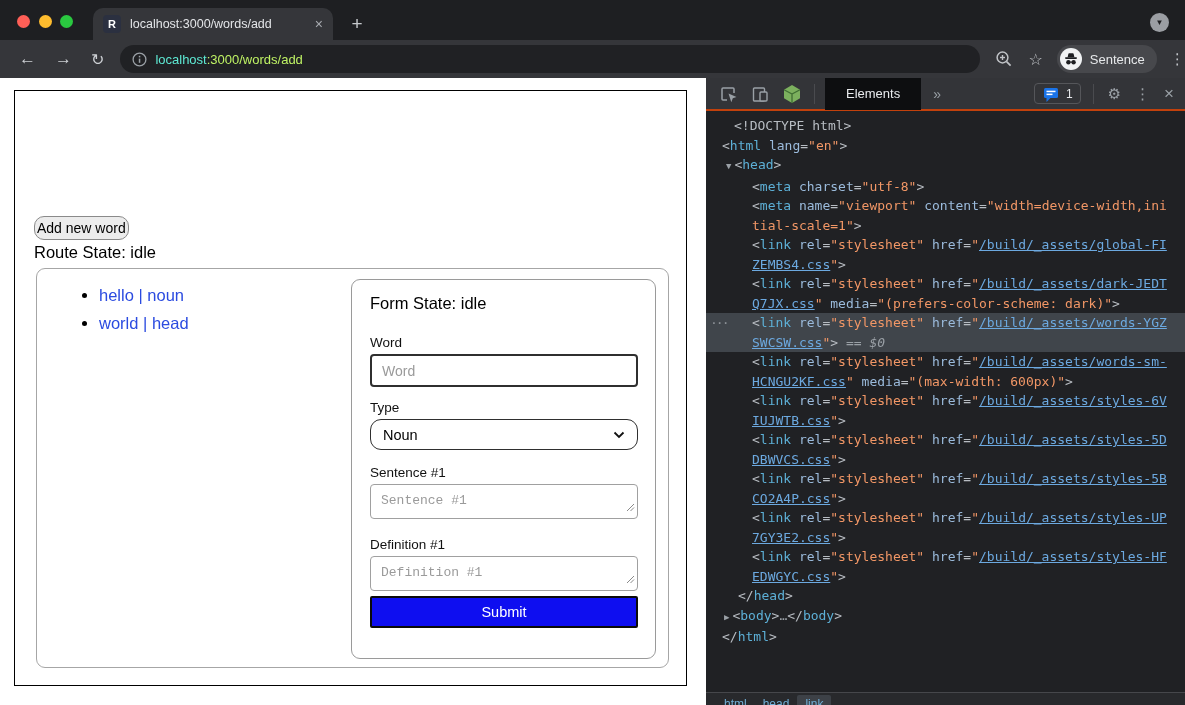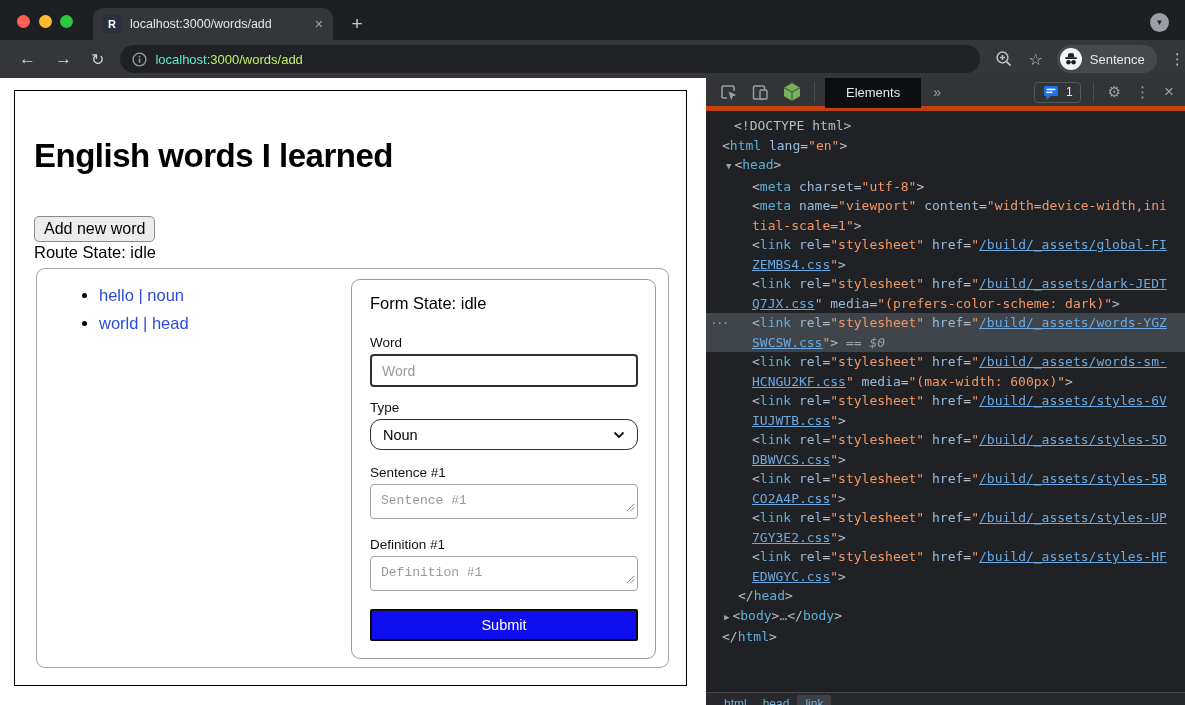--- a/index.html
+++ b/index.html
@@ -37,48 +37,48 @@
   .incog-av { width:22px; height:22px; border-radius:50%; background:#f1f3f4; display:flex;
               align-items:center; justify-content:center; }
   .incog-label { color:#e6e8ea; font-size:13px; margin-left:8px; }
   .kebab { margin-left:13px; color:#c0c3c7; font-size:15px; letter-spacing:0; }
 
   
   .page { position:absolute; left:0; top:78px; width:706px; height:627px; background:#ffffff; color:#000; }
   .pagebox { position:absolute; left:14px; top:12px; width:673px; height:596px; border:1px solid #000; background:#fff; }
   .h1 { position:absolute; left:19px; top:46px; font-size:33px; font-weight:bold; letter-spacing:-0.5px; }
   .addbtn { position:absolute; left:19px; top:125px; background:#ececec; border:1px solid #8a8a8a;
-            border-radius:5px; font-size:16px; padding:3px 9px; color:#000; font-family:"Liberation Sans",sans-serif; }
+            border-radius:10px; font-size:14px; padding:3px 2px; color:#000; font-family:"Liberation Sans",sans-serif; }
   .route { position:absolute; left:19px; top:152px; font-size:16.5px; }
   .holder { position:absolute; left:21px; top:177px; width:633px; height:400px;
             border:1px solid #a6a6a6; border-radius:9px; }
   .wordlist { position:absolute; left:22px; top:17px; padding-left:40px; font-size:16.5px; }
   .wordlist li { margin-bottom:9px; }
   .wordlist a { color:#2b4be0; text-decoration:none; }
   .card { position:absolute; right:12px; top:10px; width:305px; height:380px;
           border:1px solid #9a9a9a; border-radius:9px; background:#fff; }
   .formstate { position:absolute; left:18px; top:14px; font-size:16.5px; }
   .flabel { position:absolute; left:18px; font-size:13.5px; color:#111; }
   .winput { position:absolute; left:18px; top:74px; width:268px; height:33px; border:2px solid #2f2f2f;
             border-radius:4px; font-size:14px; padding:0 10px; color:#222; font-family:"Liberation Sans",sans-serif; }
   .winput::placeholder { color:#9a9a9a; opacity:1; }
   .sel { position:absolute; left:18px; top:139px; width:268px; height:31px; border:1px solid #2f2f2f;
          border-radius:11px; display:flex; align-items:center; padding:0 12px; font-size:14.5px; }
   .sel .chev { margin-left:auto; display:flex; }
   .ta { position:absolute; left:18px; width:268px; height:35px; border:1px solid #a0a0a0; border-radius:4px;
         font-family:"Liberation Mono",monospace; font-size:13px; color:#9a9a9a; padding:8px 10px; overflow:hidden; }
   .grip { position:absolute; right:2px; bottom:2px; }
-  .submit { position:absolute; left:18px; top:329px; width:268px; height:32px; background:#0e0ef0;
+  .submit { position:absolute; left:18px; top:316px; width:268px; height:32px; background:#0e0ef0;
             border:2px solid #0a0a0a; border-radius:2px; color:#fff; font-size:14.5px;
             display:flex; align-items:center; justify-content:center; font-family:"Liberation Sans",sans-serif; }
 
   
   .devtools { position:absolute; left:706px; top:78px; width:479px; height:627px; background:#202124; overflow:hidden; }
   .dt-toolbar { position:absolute; left:0; top:0; width:479px; height:33px; background:#333438;
-                border-bottom:5px solid #c2410c; display:flex; align-items:center; }
+                border-bottom:2px solid #c2410c; display:flex; align-items:center; }
   .dt-ic { margin-left:12px; display:flex; align-items:center; }
   .dt-sep { width:1px; height:20px; background:#4a4b4f; margin-left:12px; }
   .dt-tab { height:32px; margin-left:10px; padding:0 21px; background:#0d0e10; color:#e8eaed;
             font-size:13px; display:flex; align-items:center; }
   .dt-more { margin-left:12px; color:#9aa0a6; font-size:14px; }
   .issues { margin-left:auto; border:1px solid #55565a; border-radius:4px; height:21px;
             display:flex; align-items:center; padding:0 7px; }
   .issues .cnt { color:#e8eaed; font-size:12px; margin-left:6px; }
   .dt-glyph { margin-left:14px; color:#9aa0a6; font-size:15px; }
   .dt-glyph.close { font-size:17px; margin-right:11px; }
@@ -151,21 +151,20 @@
           <line x1="6" y1="10" x2="8" y2="10" stroke="#1e1f22" stroke-width="1.1"></line>
         </svg>
       </div>
       <div class="incog-label">Sentence</div>
     </div>
     <div class="kebab">⋮</div>
   </div>
 
   <div class="page">
     <div class="pagebox">
-      <div class="h1">English words I learned</div>
       <button class="addbtn">Add new word</button>
       <div class="route">Route State: idle</div>
       <div class="holder">
         <ul class="wordlist">
           <li><a>hello | noun</a></li>
           <li><a>world | head</a></li>
         </ul>
         <div class="card">
           <div class="formstate">Form State: idle</div>
           <div class="flabel" style="top:55px">Word</div>

